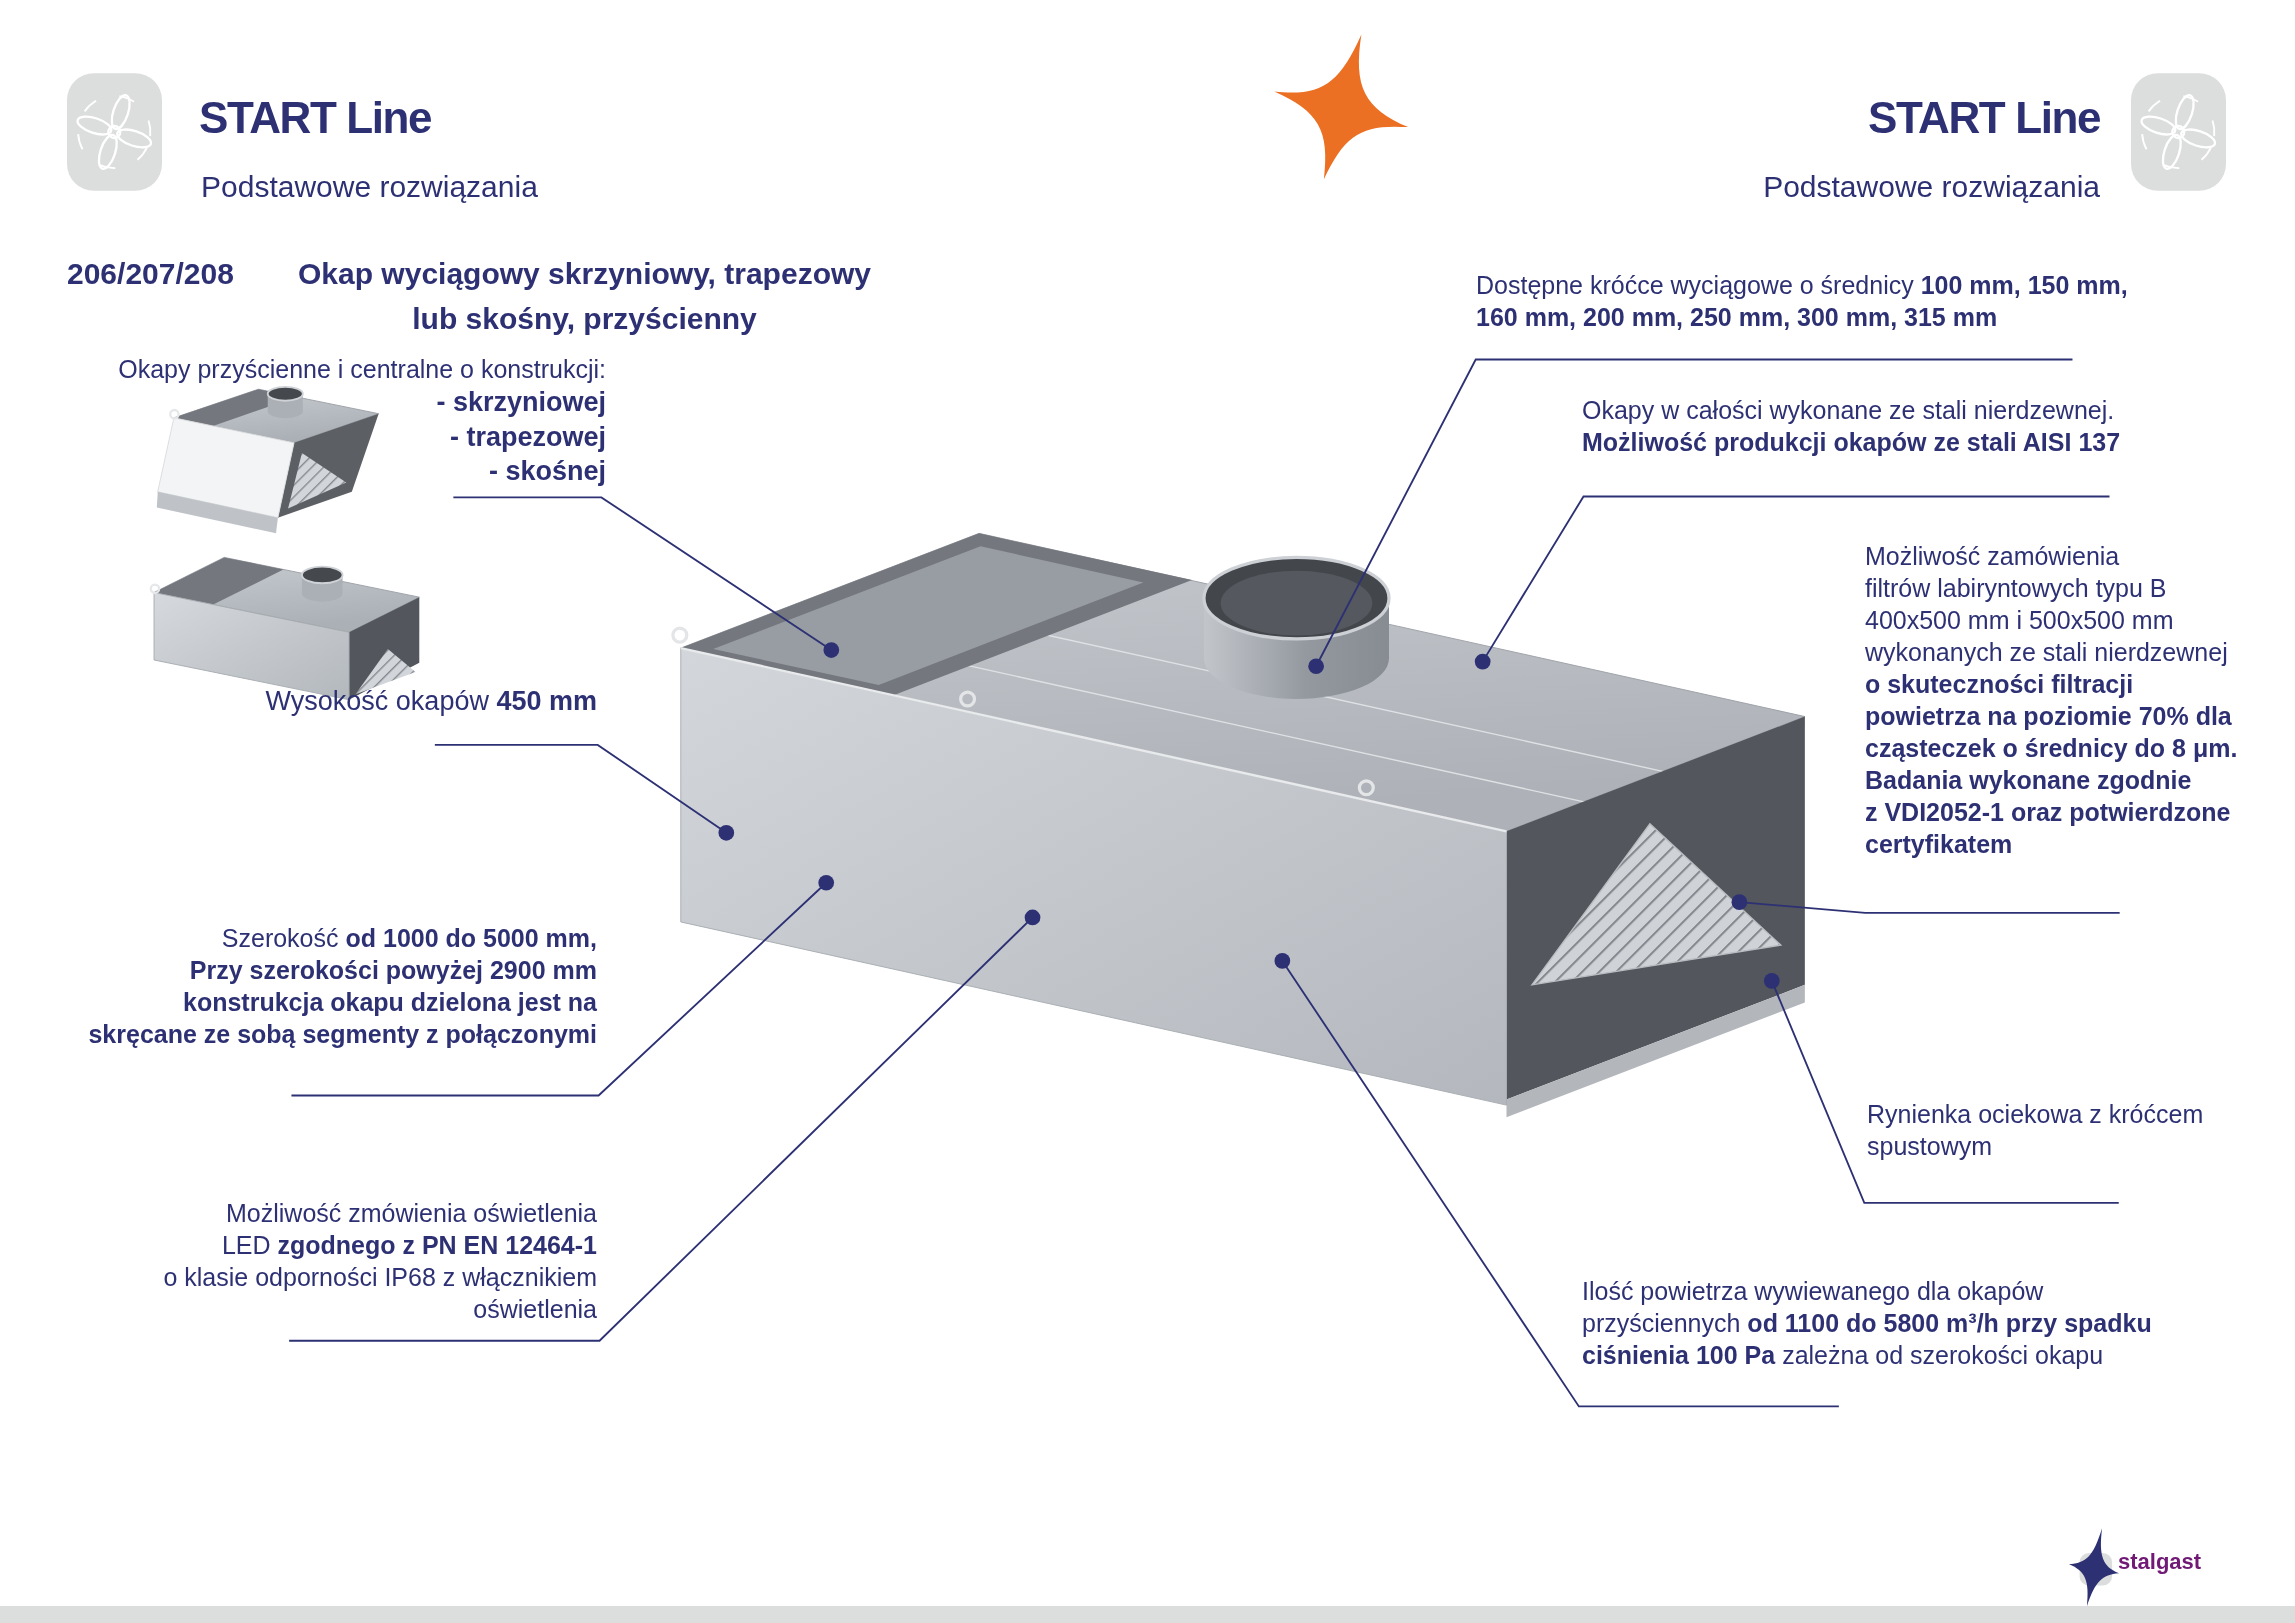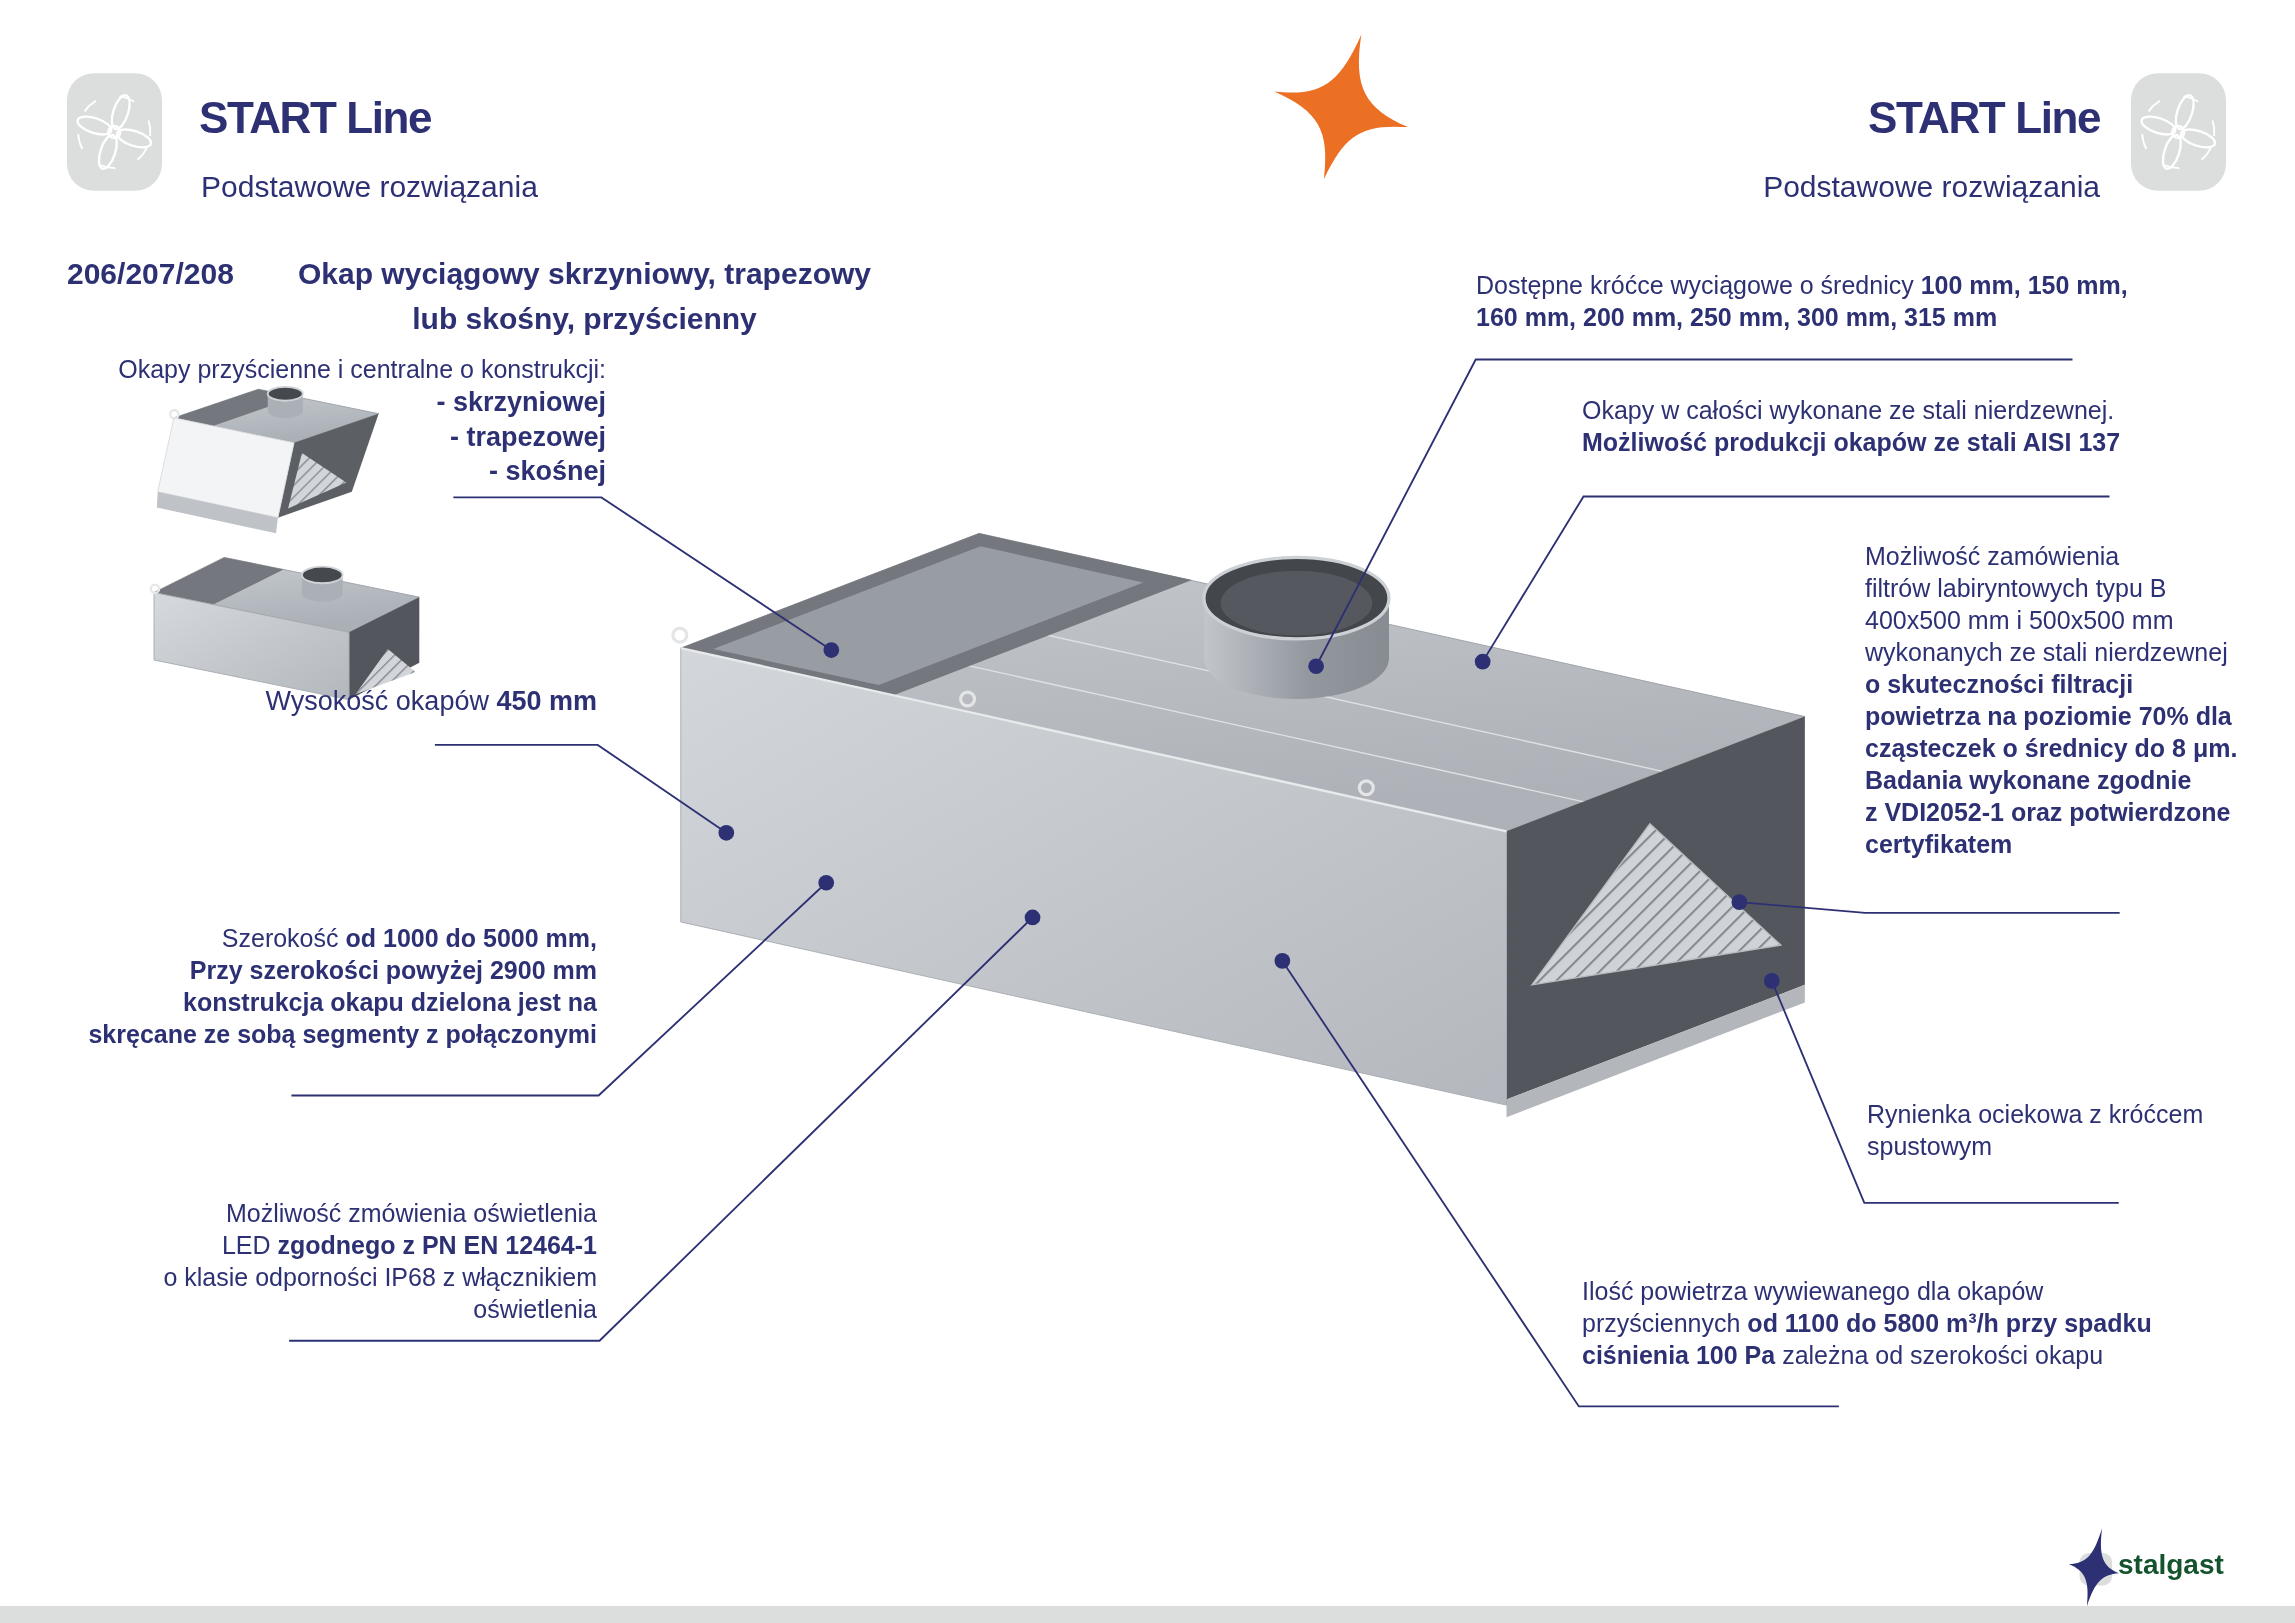--- a/index.html
+++ b/index.html
@@ -16,21 +16,21 @@
   .ra{text-align:right;}
   .nowrap{white-space:nowrap;}
 
   
   .brand-title{position:absolute;color:#2d3174;font-weight:bold;font-size:44px;letter-spacing:-1.4px;line-height:1;}
   .brand-sub{position:absolute;color:#2d3174;font-size:30px;line-height:1;}
   .prod-title{position:absolute;color:#2d3174;font-weight:bold;font-size:30px;line-height:1.5;}
 
   
   .footer-bar{position:absolute;left:0;top:1606px;width:2295px;height:17.6px;background:#dcdede;}
-  .brand-word{position:absolute;color:#14532d;font-weight:bold;font-size:28px;line-height:1;}
+  .brand-word{position:absolute;color:#701a75;font-weight:bold;font-size:22px;line-height:1;}
 
   svg{display:block;}
 </style>
 </head>
 <body>
 
 <div class="page">
 
   <div class="abs" style="left:67px;top:73px;">
     <svg width="95" height="118" viewBox="0 0 205 254">

